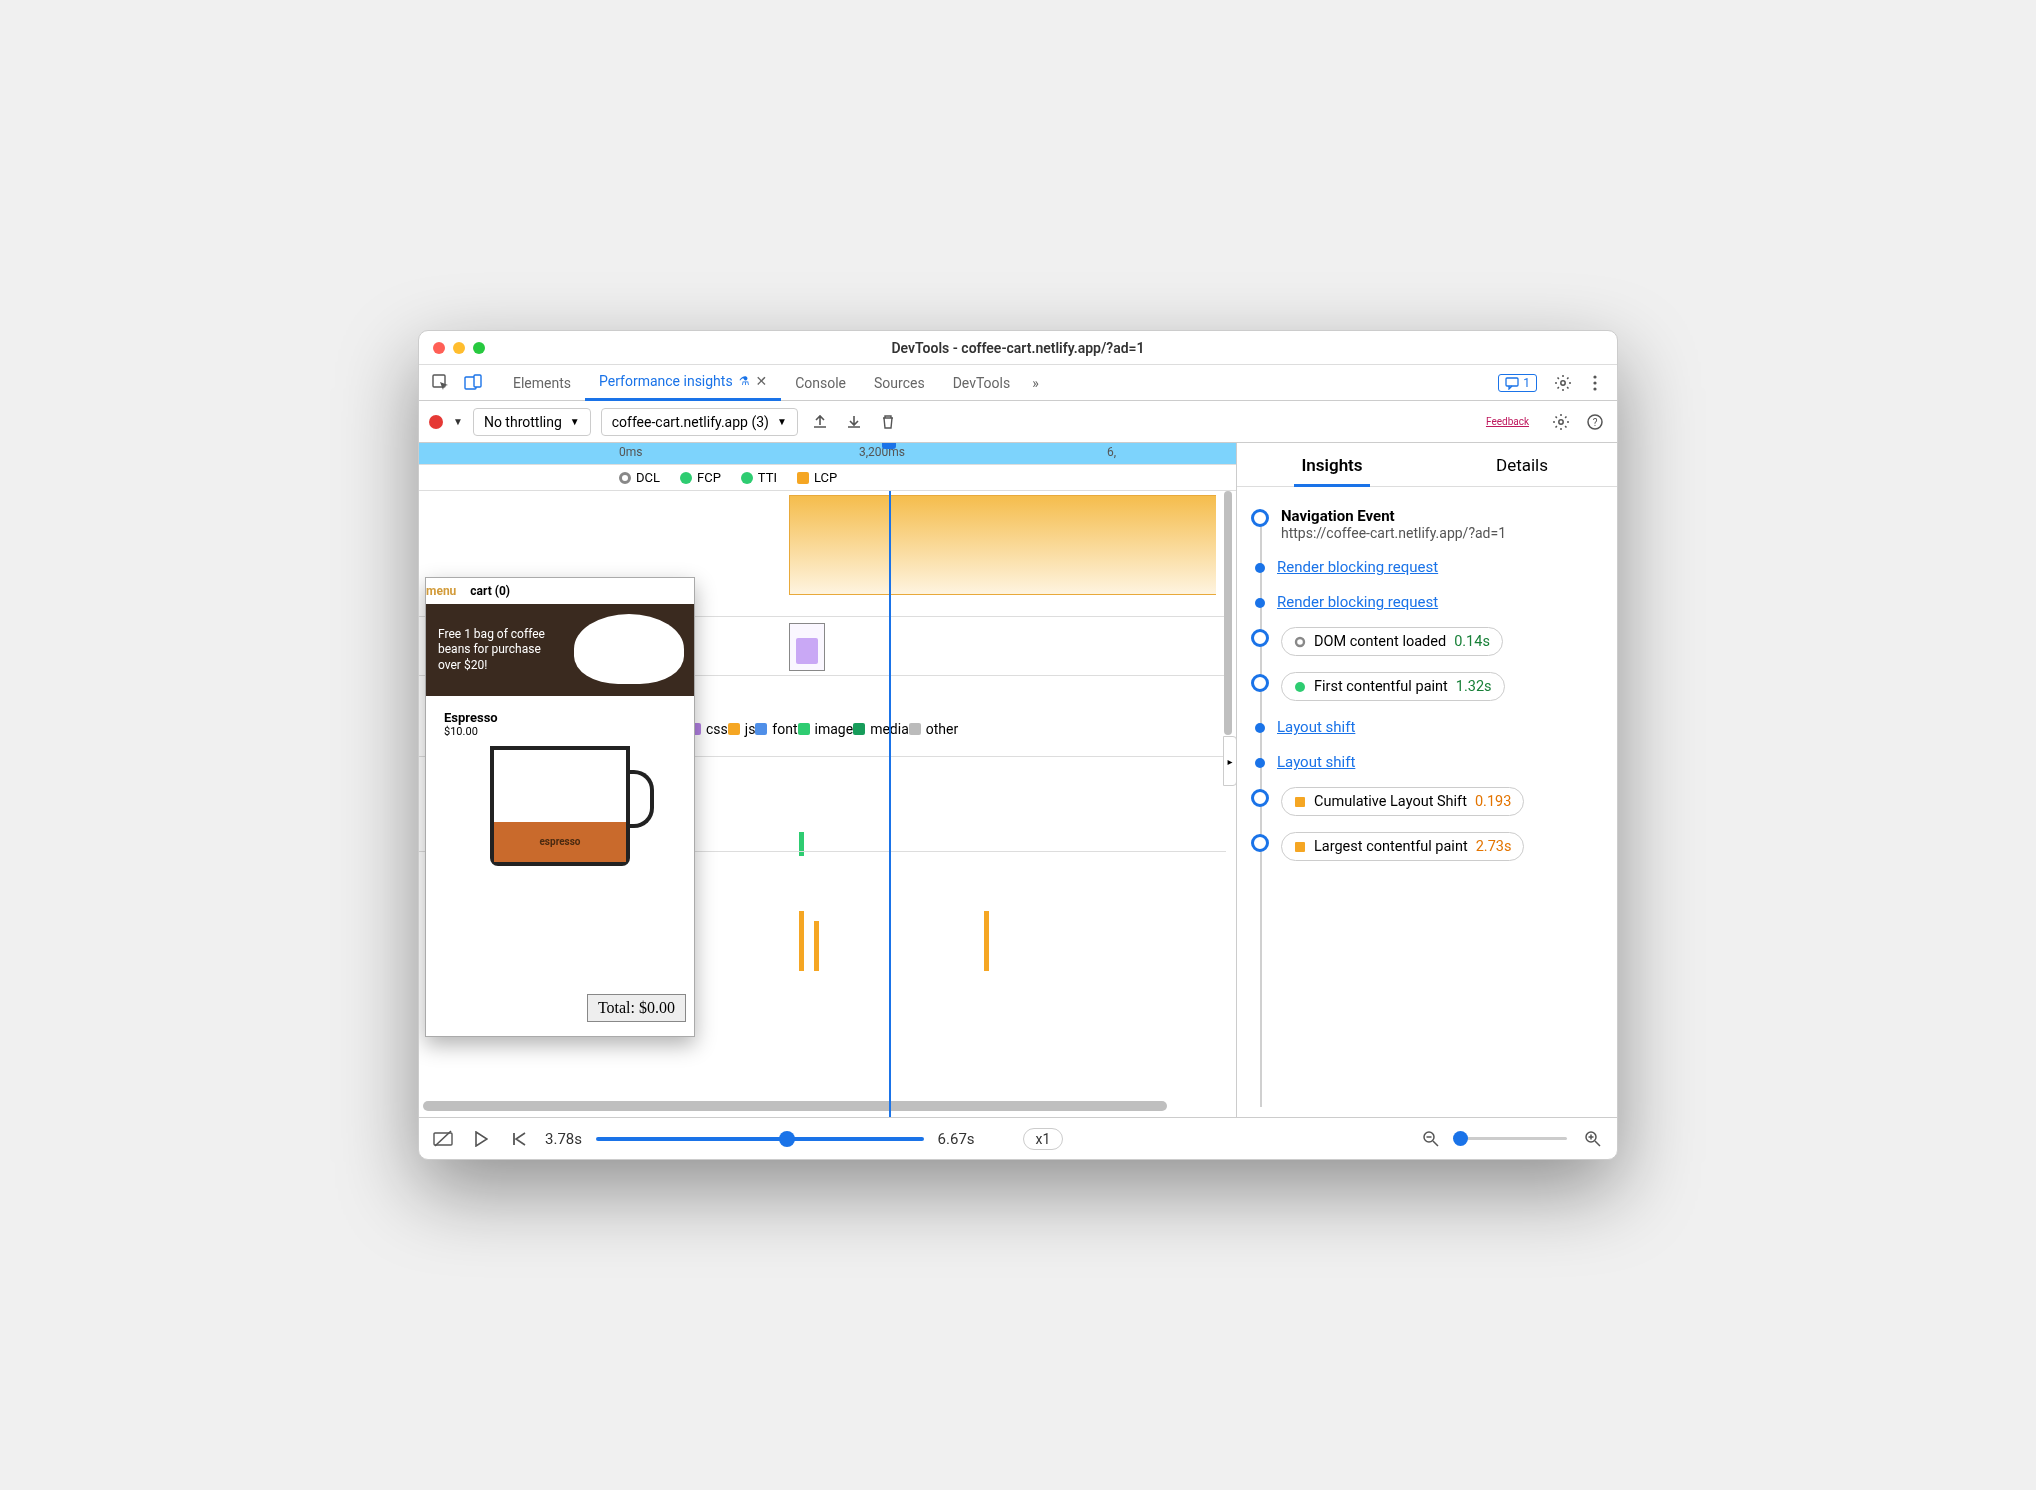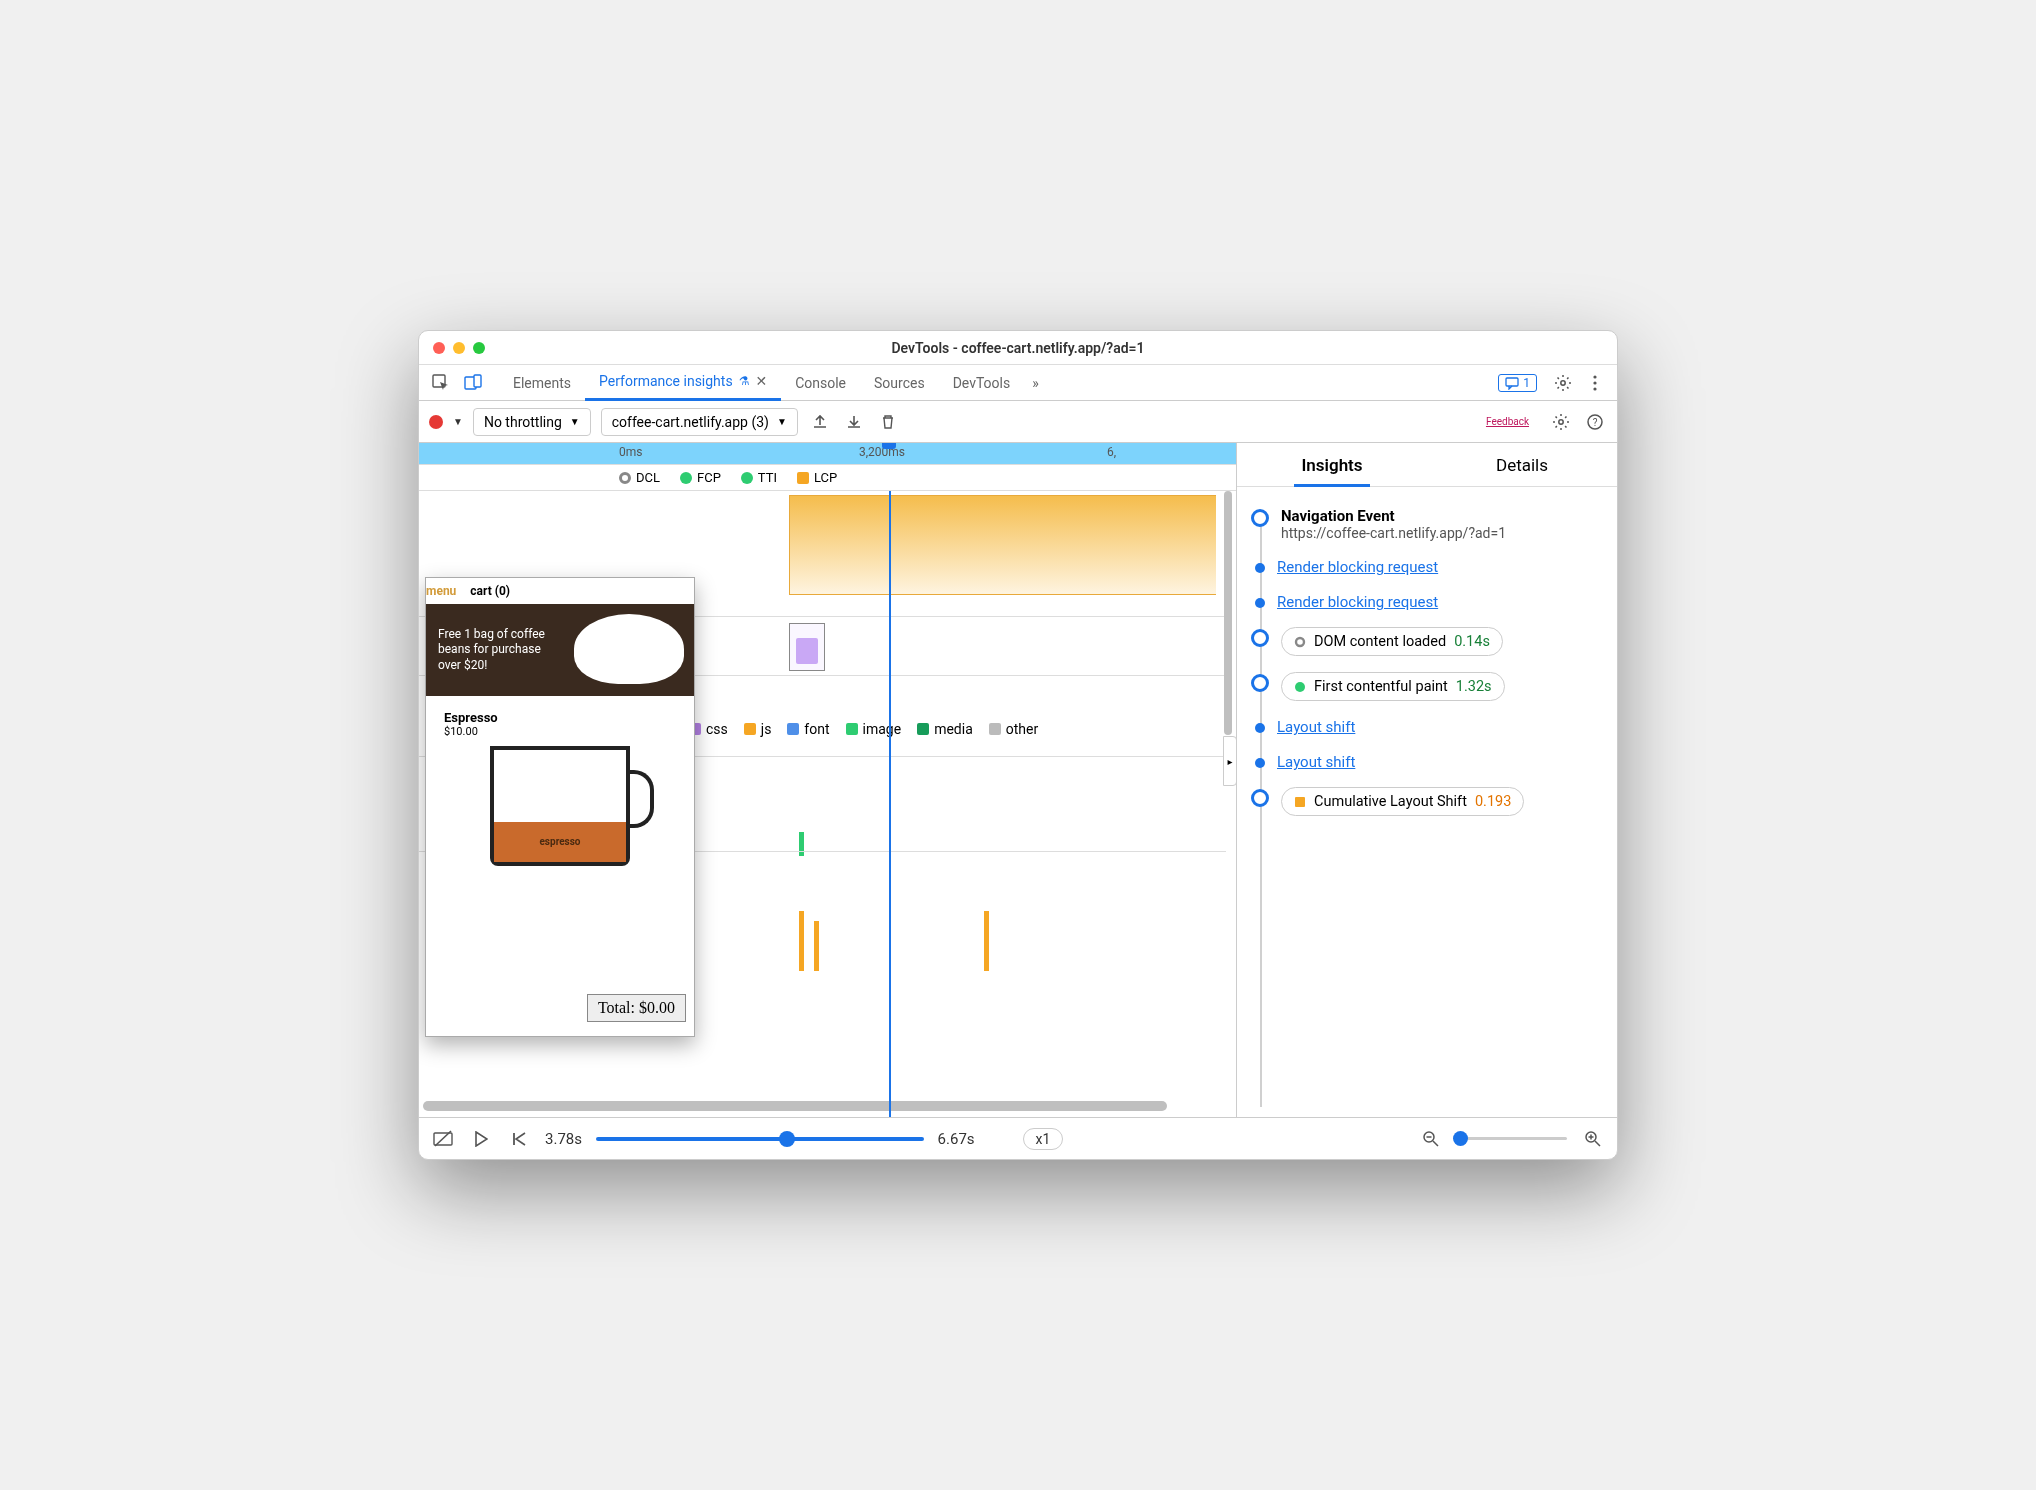--- a/index.html
+++ b/index.html
@@ -55,21 +55,21 @@
   .sq.orange { background: #f5a623; }
 
   
   .timeline-body { flex: 1; position: relative; overflow: hidden; }
   .wide-orange { position: absolute; top: 4px; left: 370px; right: 20px; height: 100px; background: linear-gradient(180deg, #f5bd4d 0%, #fef4e0 100%); border: 1px solid #e8a93a; border-right:none;}
   .filmstrip { position: absolute; top: 125px; left: 0; right: 10px; height: 60px; border-top: 1px solid #ddd; border-bottom: 1px solid #ddd; }
   .thumb { position: absolute; top: 6px; width: 36px; height: 48px; border: 1px solid #888; background: #faf7ff; }
   .thumb-inner { position: absolute; top: 14px; left: 6px; right: 6px; bottom: 6px; background: #c9a8f5; border-radius: 2px; }
 
   
-  .legend { position: absolute; top: 230px; left: 270px; display: flex; gap: 16px; font-size: 14px; align-items: center; }
+  .legend { position: absolute; top: 230px; left: 270px; display: flex; gap: 0; font-size: 14px; align-items: center; }
   .lg { display: flex; align-items: center; gap: 5px; }
   .lg .sw { width: 12px; height: 12px; border-radius: 2px; }
 
   .track-events { position: absolute; top: 265px; left: 0; right: 10px; height: 100px; border-top: 1px solid #ddd; }
   .ev-bar { position: absolute; bottom: 0; width: 5px; height: 40px; }
 
   .track2 { position: absolute; top: 360px; left: 0; right: 10px; height: 120px; border-top: 1px solid #ddd; }
   .track2 .ev-bar { height: 60px; bottom: 0; }
 
   .expander { position: absolute; left: 6px; font-size: 10px; color: #333; cursor: pointer; }
@@ -410,20 +410,34 @@
                   <svg width="12" height="12">
                     <rect x="1" y="1" width="10" height="10" fill="#f5a623" rx="1"></rect>
                   </svg>
                 </span>
               <span>Cumulative Layout Shift</span>
               <span class="time o">0.193</span>
             </span>
           </div>
         </div>
 
+        <div class="event-row">
+          <div class="event-marker"></div>
+          <div class="event-content">
+            <span class="chip">
+              <span class="cicon">
+                  <svg width="12" height="12">
+                    <rect x="1" y="1" width="10" height="10" fill="#f5a623" rx="1"></rect>
+                  </svg>
+                </span>
+              <span>Largest contentful paint</span>
+              <span class="time o">2.73s</span>
+            </span>
+          </div>
+        </div>
       </div>
     </div>
   </div>
 
   <div class="bottombar">
     <div class="iconbtn">
       <svg width="20" height="18" viewBox="0 0 20 18">
           <rect x="1" y="3" width="18" height="12" rx="1" fill="none" stroke="#555" stroke-width="1.4"></rect>
           <line x1="2" y1="16" x2="18" y2="1" stroke="#555" stroke-width="1.6"></line>
         </svg>

